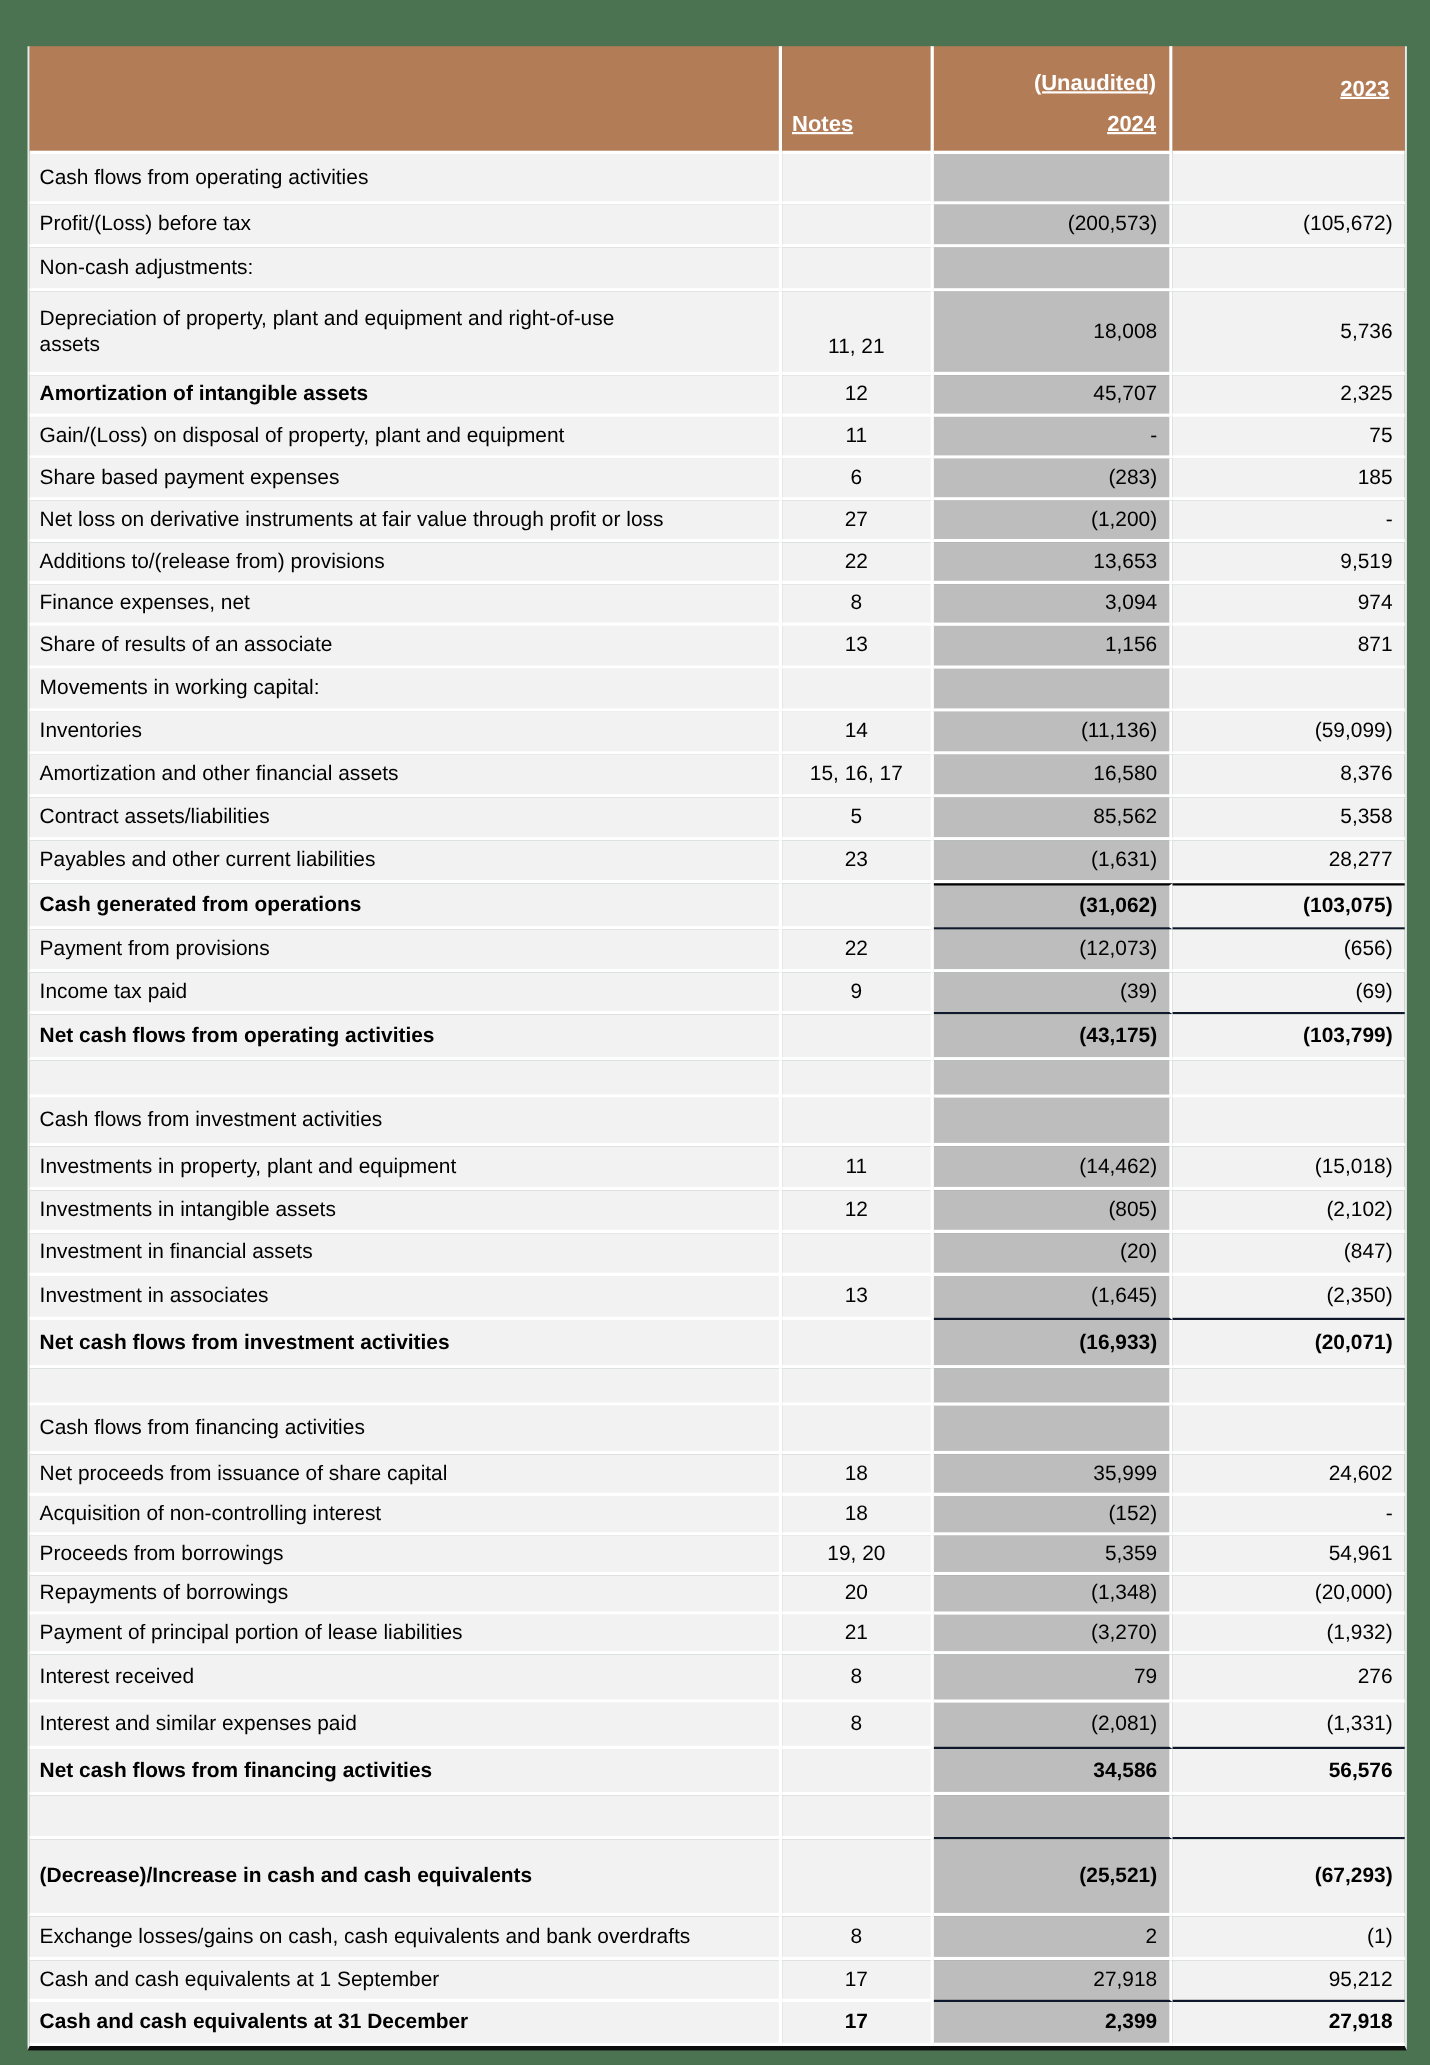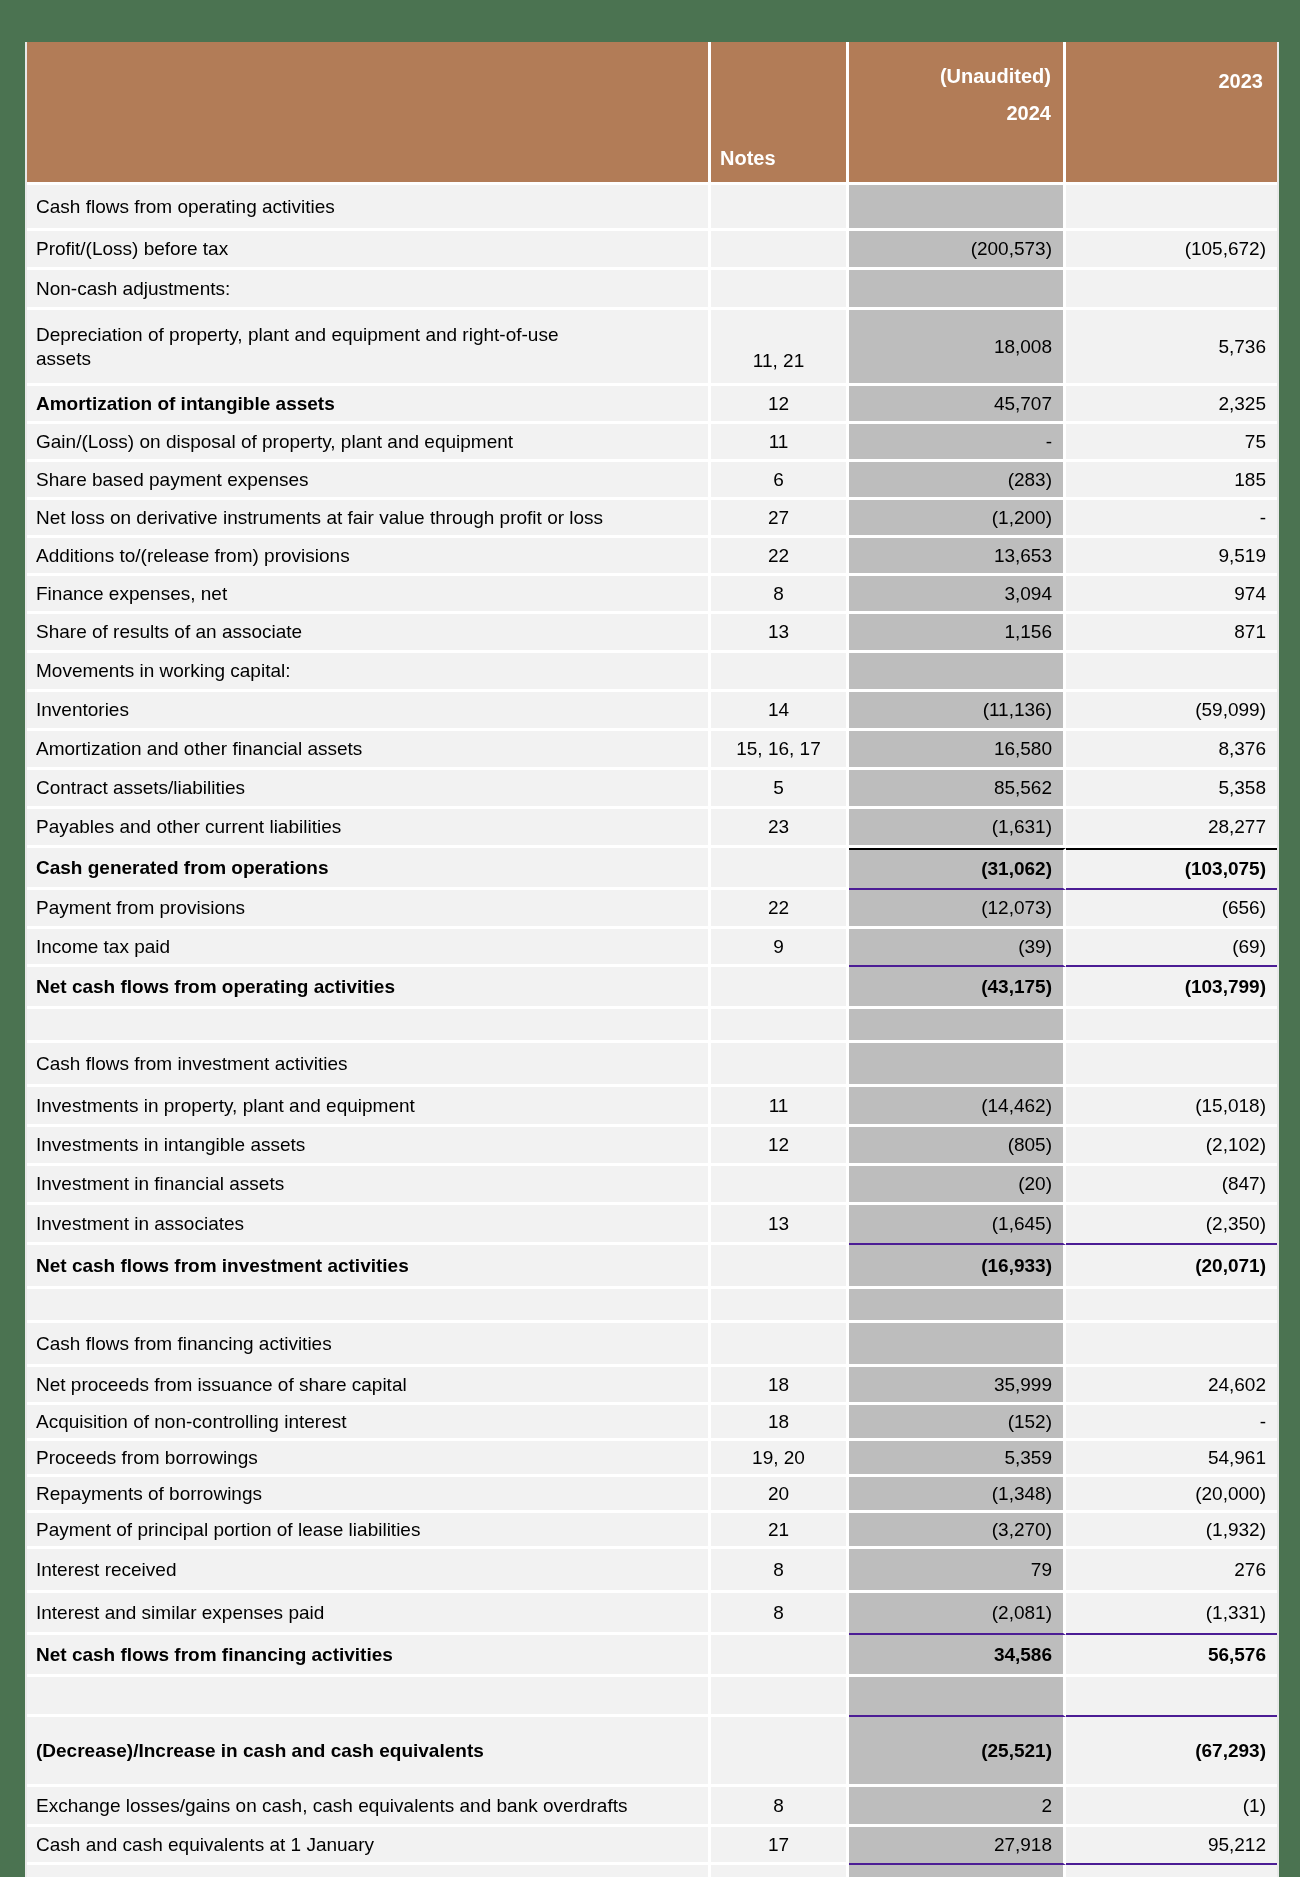--- a/index.html
+++ b/index.html
@@ -14,22 +14,23 @@
   table{
     border-collapse:separate;border-spacing:0;table-layout:fixed;
     width:1250px;
     border-left:2px solid #e9e9e9;
     border-right:2px solid #e9e9e9;
     border-bottom:4px solid #0d0d0d;
   }
   th,td{box-sizing:border-box;overflow:hidden;}
   thead th{
     background:#b27c57;color:#ffffff;font-weight:bold;
-    height:143px;font-size:20px;
+    height:98px;font-size:20px;
     border-bottom:3px solid #ffffff;
+    text-decoration:underline;
   }
   th.h-blank,th.h-notes,th.h-2024{border-right:3px solid #ffffff;}
   th.h-notes{vertical-align:bottom;text-align:left;padding:0 0 12px 9px;}
   th.h-2024{vertical-align:top;text-align:right;padding:16px 12px 0 0;line-height:37px;}
   th.h-2023{vertical-align:top;text-align:right;padding:28px 14px 0 3px;}
   td{
     background:#f2f2f2;
     border-bottom:3px solid #ffffff;
     font-size:19px;
     vertical-align:middle;
@@ -39,21 +40,21 @@
   td.c-note{text-align:center;border-right:3px solid #ffffff;padding:2px 2px;}
   td.c-v24{background:#bdbdbd;text-align:right;padding:2px 11px 2px 2px;border-right:3px solid #ffffff;}
   td.c-v23{text-align:right;padding:2px 11px 2px 2px;}
   tr.t-section td.c-label{font-weight:normal;}
   tr.t-total td.c-label,
   tr.t-total td.c-v24,
   tr.t-total td.c-v23{font-weight:bold;}
   td.note-bold{font-weight:bold;}
   td.note-bottom{vertical-align:bottom;padding-bottom:10px;}
   td.bt{border-top:2px solid #000000;}
-  td.bb{border-bottom:2px solid #4c1d95;}
+  td.bb{border-bottom:2px solid #0f172a;}
 </style>
 </head>
 <body>
 
 <div class="tbl-wrap">
   <table>
     <colgroup>
       <col style="width:684px">
         <col style="width:138px">
         <col style="width:217px">
@@ -306,21 +307,21 @@
           <td class="c-v24">(25,521)</td>
           <td class="c-v23">(67,293)</td>
         </tr>
         <tr class="t-item">
           <td class="c-label" style="height: 40px;">Exchange losses/gains on cash, cash equivalents and bank overdrafts</td>
           <td class="c-note">8</td>
           <td class="c-v24">2</td>
           <td class="c-v23">(1)</td>
         </tr>
         <tr class="t-item">
-          <td class="c-label" style="height: 38px;">Cash and cash equivalents at 1 January</td>
+          <td class="c-label" style="height: 38px;">Cash and cash equivalents at 1 September</td>
           <td class="c-note">17</td>
           <td class="c-v24 bb">27,918</td>
           <td class="c-v23 bb">95,212</td>
         </tr>
         <tr class="t-total">
           <td class="c-label" style="height: 40px;">Cash and cash equivalents at 31 December</td>
           <td class="c-note note-bold">17</td>
           <td class="c-v24">2,399</td>
           <td class="c-v23">27,918</td>
         </tr>

